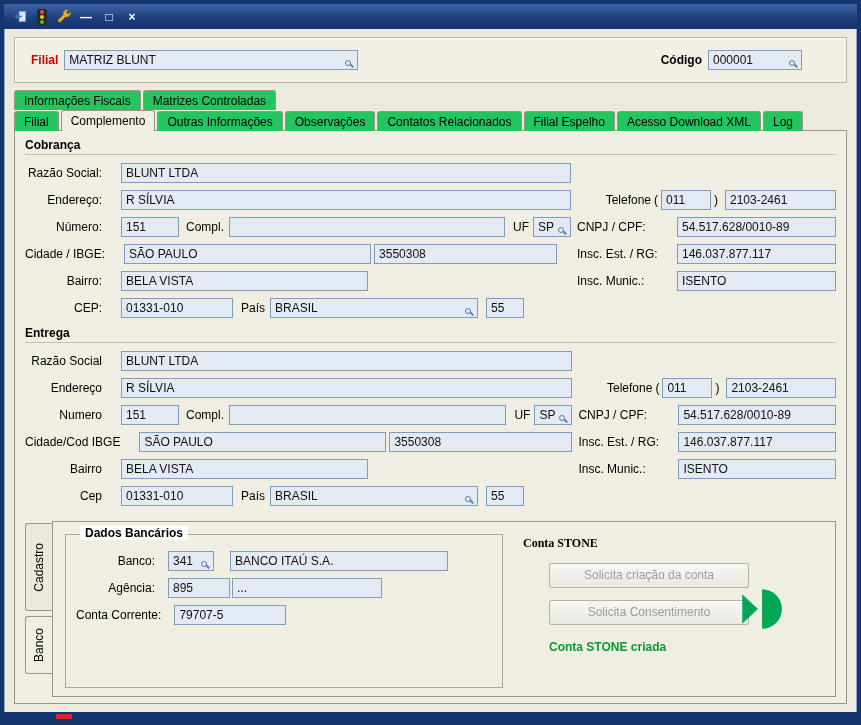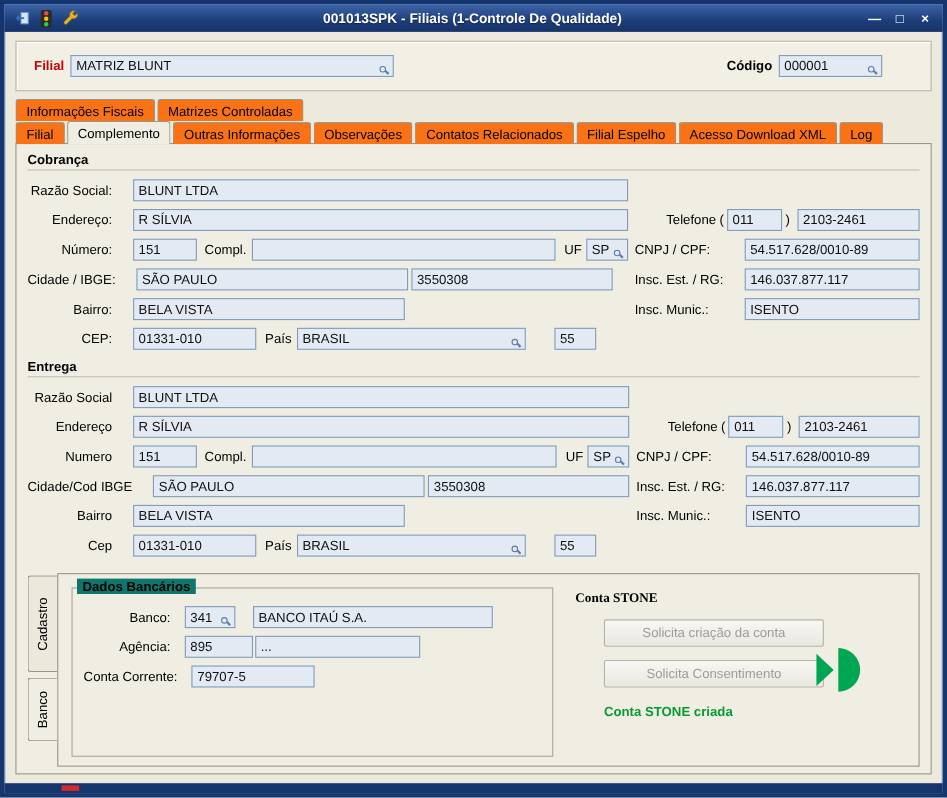--- a/index.html
+++ b/index.html
@@ -46,21 +46,21 @@
     white-space:nowrap; overflow:hidden;
   }
   .lookup-field { padding-right:14px; }
   .mag { position:absolute; right:6px; bottom:3px; width:6px; height:6px; border:1.3px solid #5b7da8; border-radius:50%; }
   .mag::after { content:""; position:absolute; width:4px; height:1.5px; background:#5b7da8; right:-3.5px; bottom:-1.5px; transform:rotate(45deg); }
   
   .tabs1, .tabs2 { display:flex; padding-left:10px; align-items:flex-end; gap:2px; }
   .tabs1 { flex:0 0 21px; }
   .tabs2 { flex:0 0 21px; position:relative; z-index:2; margin-bottom:-1px; }
   .tab {
-    height:20px; padding:3px 9px 0; background:#f97316;
+    height:20px; padding:3px 9px 0; background:#22c55e;
     border:1px solid #98958a; border-bottom:none; border-radius:3px 3px 0 0;
     white-space:nowrap; cursor:default;
   }
   .tab.active { background:#f0eee2; height:21px; z-index:3; position:relative; }
   
   .main-panel {
     flex:1; margin:0 10px 8px; border:1px solid #98958a; background:#f0eee2;
     padding:6px 10px; display:flex; flex-direction:column; min-height:0;
   }
   .section-title { font-weight:bold; padding:1px 0 2px; border-bottom:1px solid #c3c0b2; margin-bottom:8px; }
@@ -75,40 +75,40 @@
   .ilbl { flex:0 0 auto; padding:0 5px 0 7px; white-space:nowrap; }
   .ilbl-uf { flex:0 0 auto; padding:0 4px 0 8px; }
   .ilbl-pais { flex:0 0 auto; padding:0 5px 0 8px; }
   .w-fill { flex:1 1 auto; }
   .w-num { flex:0 0 58px; }
   .w-uf { flex:0 0 38px; }
   .w-cid { flex:0 0 247px; }
   .w-ibge { flex:0 0 183px; margin-left:3px; }
   .w-cep { flex:0 0 112px; }
   .w-pais { flex:0 0 208px; }
-  .w-ddi { flex:0 0 38px; margin-left:26px; }
+  .w-ddi { flex:0 0 38px; margin-left:8px; }
   .w-ddd { flex:0 0 50px; }
   .w-fone { flex:1 1 auto; margin-left:4px; }
   
   .bottom-wrap { display:flex; margin-top:8px; flex:1; min-height:0; }
   .vtabs { flex:0 0 27px; display:flex; flex-direction:column; gap:5px; padding-top:2px; }
   .vtab {
     width:27px; border:1px solid #98958a; border-right:none; border-radius:3px 0 0 3px;
     background:#ece9dc; display:flex; align-items:center; justify-content:center; cursor:default;
   }
   .vtab span { writing-mode:vertical-rl; transform:rotate(180deg); font-size:12px; }
   .vtab.cadastro { height:88px; }
   .vtab.banco { height:58px; }
   .vtab.active { background:#f0eee2; margin-right:-1px; position:relative; z-index:2; }
   .bottom-panel {
     flex:1; border:1px solid #98958a; background:#f0eee2;
     display:flex; padding:12px 12px 8px; min-height:0;
   }
   .groupbox { position:relative; flex:0 0 438px; border:1px solid #aaa79a; padding:16px 10px 8px; margin-right:12px; }
-  .groupbox .legend { position:absolute; top:-9px; left:4px; background:#0f766e; padding:0 5px; font-weight:bold; }
+  .groupbox .legend { position:absolute; top:-9px; left:14px; background:#ffffff; padding:0 5px; font-weight:bold; }
   .brow { display:flex; align-items:center; height:20px; margin-bottom:7px; }
   .blbl { flex:0 0 92px; text-align:right; padding-right:13px; white-space:nowrap; }
   .w-banco { flex:0 0 46px; }
   .w-banconome { flex:0 0 218px; margin-left:16px; }
   .w-agencia { flex:0 0 62px; }
   .w-agcompl { flex:0 0 150px; margin-left:2px; }
   .w-conta { flex:0 0 112px; }
   .stone { flex:1; position:relative; padding:2px 0 0 8px; }
   .stone-title { font-weight:bold;font-family:Liberation Serif, serif; }
   .stone-btn {
@@ -142,21 +142,20 @@
           <span class="dot y"></span>
           <span class="dot g"></span>
         </span>
       </span>
       <span class="tl-btn">
         <svg viewBox="0 0 16 16" width="15" height="15">
           <path d="M14.2 3.2 a4 4 0 0 1 -5 5.1 L4 13.5 a1.6 1.6 0 0 1 -2.3 -2.3 L6.9 6 a4 4 0 0 1 5.1 -5 L9.6 3.4 l2.2 2.2 z" fill="#e8b421" stroke="#9a7410" stroke-width="0.6"></path>
         </svg>
       </span>
     </div>
-    <div class="tb-title">001013SPK - Filiais (1-Controle De Qualidade)</div>
     <div class="tb-controls">
       <span class="win-btn">—</span>
       <span class="win-btn">□</span>
       <span class="win-btn">×</span>
     </div>
   </div>
 
   <div class="header-box">
     <span class="lbl-filial">Filial</span>
     <div class="field lookup-field filial-field">

